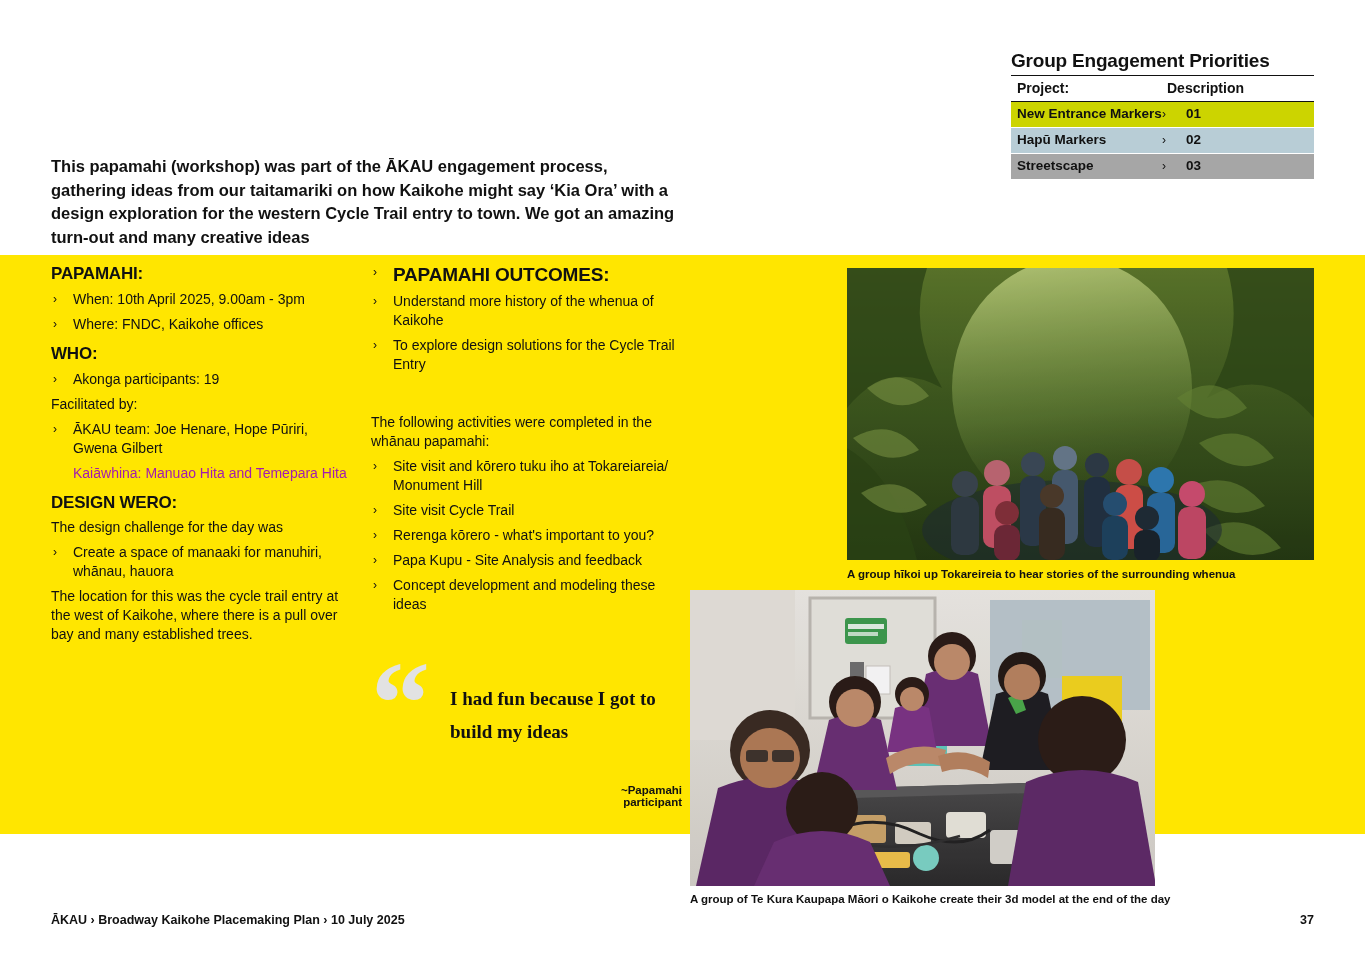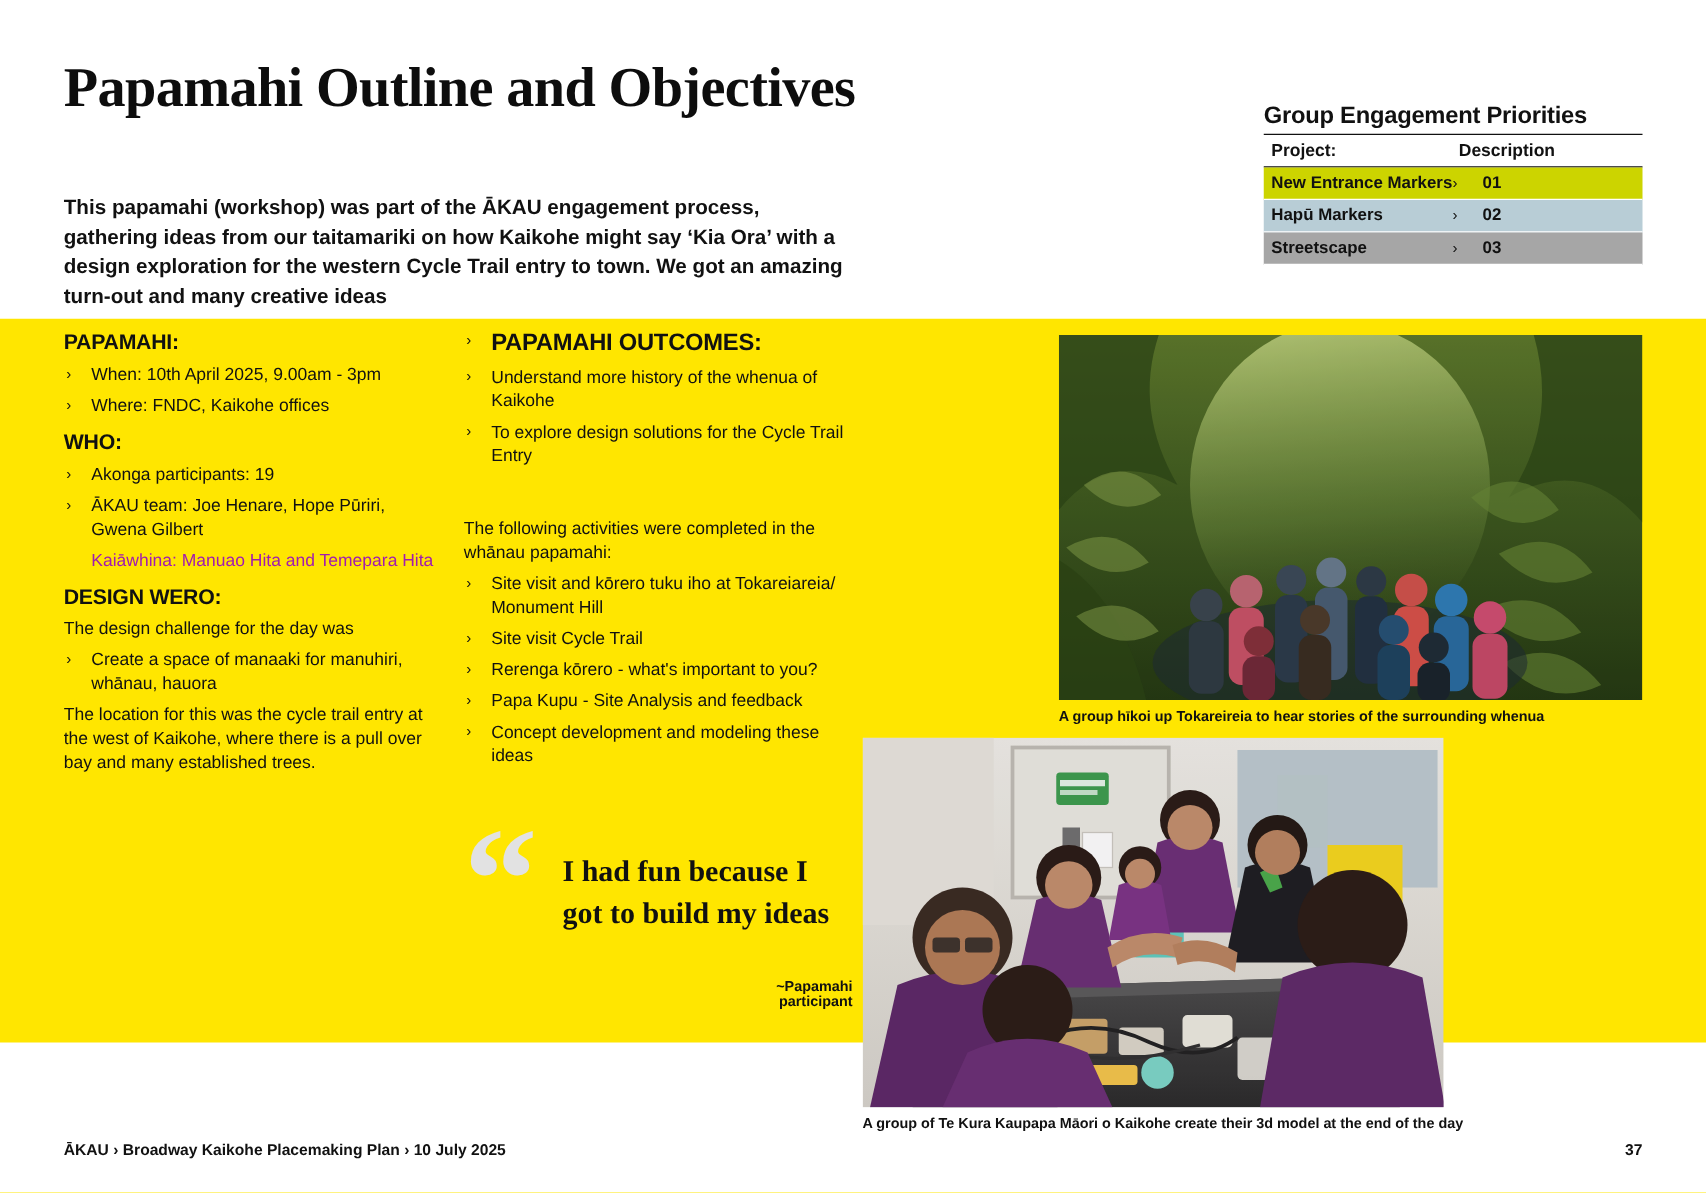--- a/index.html
+++ b/index.html
@@ -25,21 +25,21 @@
   }
 
   
   .intro{
     position:absolute;left:51px;top:155px;width:625px;
     font-size:16.5px;font-weight:700;line-height:23.5px;
     color:#111;
   }
 
   
-  .priorities{position:absolute;left:1011px;top:50px;width:303px;margin-top:32px;}
+  .priorities{position:absolute;left:1011px;top:50px;width:303px;}
   .priorities-title{
     font-size:19px;font-weight:700;color:#111;
     padding-bottom:3px;border-bottom:1.5px solid #111;
     letter-spacing:-0.2px;
   }
   .priorities-head{
     display:flex;padding:4px 6px 5px 6px;
     font-size:14px;font-weight:700;color:#111;
     border-bottom:1.5px solid #111;
   }
@@ -94,21 +94,21 @@
   .quoteblock{position:absolute;left:371px;top:664px;width:310px;}
   .qmark{
     position:absolute;left:0;top:0;
     font-family:"Liberation Serif", serif;
     font-size:118px;line-height:80px;font-weight:700;
     color:#e2e2e2;
   }
   .qtext{
     position:absolute;left:79px;top:18px;width:232px;
     font-family:"Liberation Serif", serif;
-    font-size:24px;line-height:33px;font-weight:700;color:#111;
+    font-size:19px;line-height:33px;font-weight:700;color:#111;
   }
   .qattr{
     position:absolute;left:199px;top:120px;width:112px;
     text-align:right;
     font-size:11.5px;font-weight:700;color:#111;
   }
 
   
   .photo{position:absolute;overflow:hidden;}
   .photo1{left:847px;top:268px;width:467px;height:292px;}
@@ -131,21 +131,20 @@
   }
 
   
   .ph-svg{display:block;width:100%;height:100%;}
 </style>
 </head>
 <body>
 
 <div class="page">
 
-  <div class="page-title">Papamahi Outline and Objectives</div>
 
   <div class="intro">This papamahi (workshop) was part of the ĀKAU engagement process, gathering ideas from our taitamariki on how Kaikohe might say ‘Kia Ora’ with a design exploration for the western Cycle Trail entry to town. We got an amazing turn-out and many creative ideas</div>
 
   <div class="priorities">
     <div class="priorities-title">Group Engagement Priorities</div>
     <div class="priorities-head">
       <div class="ph-project">Project:</div>
       <div class="ph-desc">Description</div>
     </div>
     <div id="priorities-rows">
@@ -173,20 +172,21 @@
     <h3 class="sec">PAPAMAHI:</h3>
     <ul class="blist" id="papamahi-items">
         <li><span class="chev">›</span><span>When: 10th April 2025, 9.00am - 3pm</span></li>
         <li><span class="chev">›</span><span>Where: FNDC, Kaikohe offices</span></li>
       </ul>
 
     <h3 class="sec tight">WHO:</h3>
     <ul class="blist" id="who-items">
         <li><span class="chev">›</span><span>Akonga participants: 19</span></li>
       </ul>
+    <div class="para">Facilitated by:</div>
     <ul class="blist" id="facilitated-items">
         <li><span class="chev">›</span><span>ĀKAU team: Joe Henare, Hope Pūriri, Gwena Gilbert</span></li>
       </ul>
     <div class="indentline">Kaiāwhina: Manuao Hita and Temepara Hita</div>
 
     <h3 class="sec tight">DESIGN WERO:</h3>
     <div class="para">The design challenge for the day was</div>
     <ul class="blist" id="wero-items">
         <li><span class="chev">›</span><span>Create a space of manaaki for manuhiri, whānau, hauora</span></li>
       </ul>

